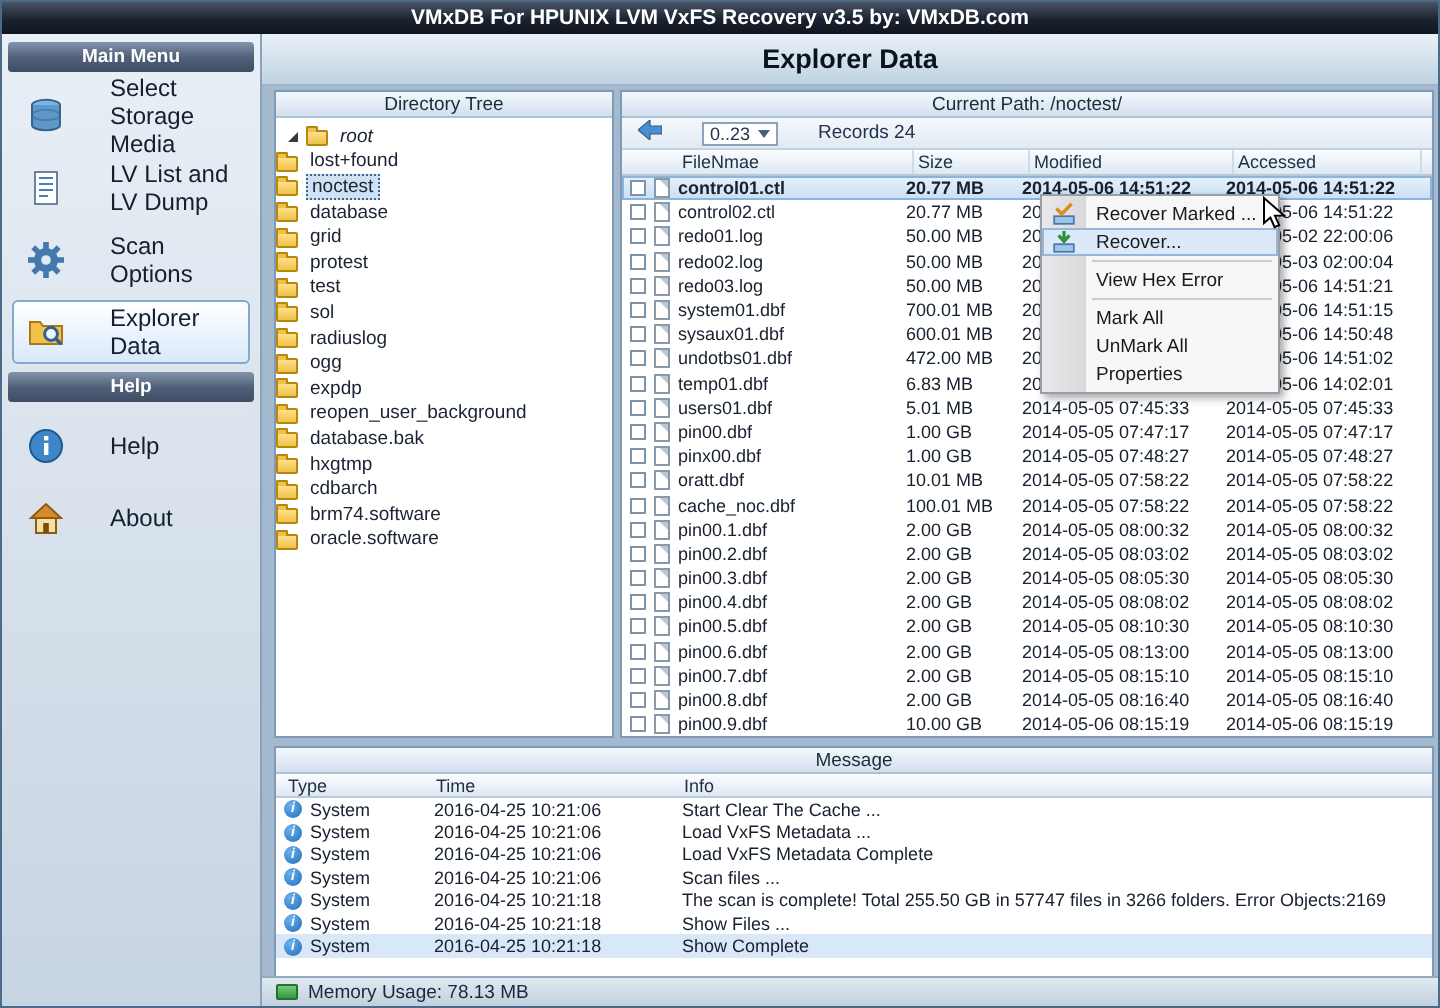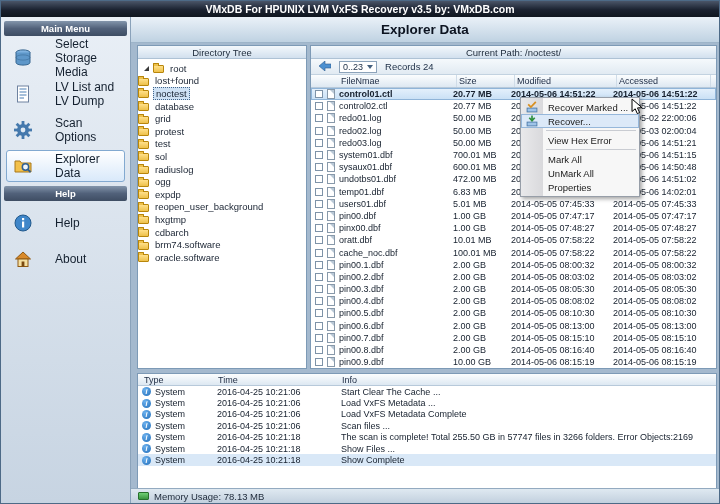--- a/index.html
+++ b/index.html
@@ -17,28 +17,28 @@
   .side-icon{width:20px;height:20px;display:inline-block;flex:0 0 20px;}
   
   .panel{position:absolute;background:#fff;border:1px solid #7d9ab6;}
   .panel-header{height:13px;background:linear-gradient(#f3f8fc,#d2e0ee);border-bottom:1px solid #aec2d5;font-size:9.5px;color:#1d2a3a;text-align:center;line-height:13px;}
   .tree-panel{left:136px;top:44px;width:170px;height:324px;}
   .file-panel{left:309px;top:44px;width:407px;height:324px;}
   .msg-panel{left:136px;top:372px;width:580px;height:116px;}
   
   .tree-body{padding:3px 0 0 0;overflow:hidden;height:308px;}
   .tree-item{display:flex;align-items:center;height:12.6px;font-size:9.5px;color:#1a2433;}
-  .tree-item.root{padding-left:6px;}
+  .tree-item.root{padding-left:6px;font-style:italic;}
   .tri{width:0;height:0;border-left:5px solid transparent;border-bottom:5px solid #3a3a3a;margin-right:4px;}
   .icon-folder{width:11px;height:8px;background:linear-gradient(#ffe08a,#eec14b);border:1px solid #b8860b;border-radius:1px;position:relative;display:inline-block;margin-right:4px;margin-top:2px;}
   .icon-folder:before{content:'';position:absolute;top:-3px;left:-1px;width:4px;height:2px;background:#eec14b;border:1px solid #b8860b;border-bottom:none;border-radius:1px 1px 0 0;}
   .tree-label{padding:0 2px;}
   .tree-item.sel .tree-label{background:#cfe2f5;border:1px dotted #41658c;}
   
-  .nav-row{display:flex;align-items:center;height:16px;background:linear-gradient(#f5f9fc,#e1eaf2);border-bottom:1px solid #c2d2e0;font-size:9.5px;color:#22334a;gap:8px;padding-left:8px;}
+  .nav-row{display:flex;align-items:center;height:16px;background:linear-gradient(#f5f9fc,#e1eaf2);border-bottom:1px solid #c2d2e0;font-size:9.5px;color:#22334a;gap:20px;padding-left:8px;}
   .nav-combo{display:flex;align-items:center;gap:4px;background:#fff;border:1px solid #8ca3ba;height:12px;padding:0 3px;font-size:9px;}
   .combo-arrow{width:0;height:0;border-left:3px solid transparent;border-right:3px solid transparent;border-top:4px solid #44607e;}
   .col-header{display:flex;align-items:center;height:13px;background:linear-gradient(#fbfdfe,#dde8f2);border-bottom:1px solid #b7c9da;font-size:9px;color:#223048;}
   .col-header span{border-right:1px solid #cfdce8;height:100%;line-height:13px;padding-left:2px;}
   .ch-name{margin-left:28px;width:118px;}
   .ch-size{width:58px;}
   .ch-mod{width:102px;}
   .ch-acc{width:94px;}
   .file-rows{overflow:hidden;height:281px;}
   .frow{display:flex;align-items:center;height:12.2px;font-size:9px;color:#16202e;position:relative;}
@@ -194,20 +194,24 @@
             <span class="icon-folder"></span>
             <span class="tree-label">ogg</span>
           </div>
           <div class="tree-item">
             <span class="icon-folder"></span>
             <span class="tree-label">expdp</span>
           </div>
           <div class="tree-item">
             <span class="icon-folder"></span>
             <span class="tree-label">reopen_user_background</span>
+          </div>
+          <div class="tree-item">
+            <span class="icon-folder"></span>
+            <span class="tree-label">database.bak</span>
           </div>
           <div class="tree-item">
             <span class="icon-folder"></span>
             <span class="tree-label">hxgtmp</span>
           </div>
           <div class="tree-item">
             <span class="icon-folder"></span>
             <span class="tree-label">cdbarch</span>
           </div>
           <div class="tree-item">
@@ -422,20 +426,21 @@
           <span class="icon-file"></span>
           <span class="fcell f-name">pin00.9.dbf</span>
           <span class="fcell f-size">10.00 GB</span>
           <span class="fcell f-mod">2014-05-06 08:15:19</span>
           <span class="fcell f-acc">2014-05-06 08:15:19</span>
         </div>
       </div>
   </div>
 
   <div class="panel msg-panel">
+    <div class="panel-header">Message</div>
     <div class="msg-colheader">
       <span class="mh-type">Type</span>
       <span class="mh-time">Time</span>
       <span class="mh-info">Info</span>
     </div>
     <div class="msg-rows">
         <div class="mrow">
           <span class="icon-info">i</span>
           <span class="m-type">System</span>
           <span class="m-time">2016-04-25 10:21:06</span>

